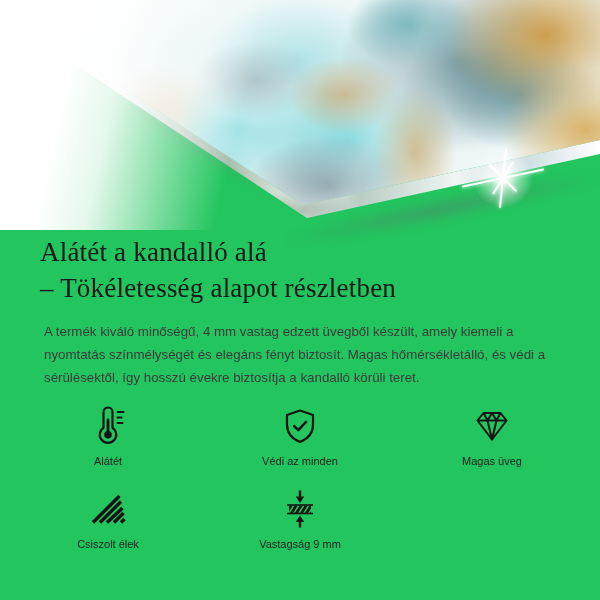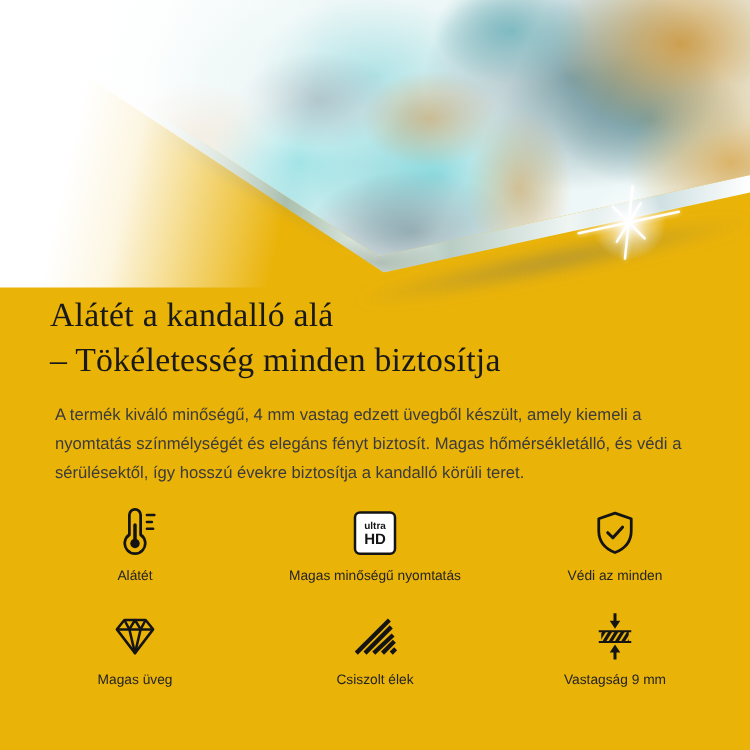--- a/index.html
+++ b/index.html
@@ -1,16 +1,16 @@
 <!DOCTYPE html>
 <html><head>
 <meta charset="utf-8">
 <style>
   html,body{margin:0;padding:0;background:#fff;}
-  .page{position:relative;width:600px;height:600px;background:#eab308;overflow:hidden;
+  .page{position:relative;width:600px;height:600px;background:#22c55e;overflow:hidden;
         font-family:"Liberation Sans",sans-serif;}
 
   
   .hero{position:absolute;left:0;top:0;width:600px;height:230px;}
   .shadow-corner{position:absolute;left:278px;top:197px;width:330px;height:24px;border-radius:50%;
     background:radial-gradient(closest-side,rgba(95,105,110,.42),rgba(95,105,110,0));
     transform:rotate(-11.5deg);filter:blur(5px);}
   .shadow-left{position:absolute;left:66px;top:58px;width:265px;height:12px;border-radius:50%;
     background:radial-gradient(closest-side,rgba(110,120,125,.3),rgba(110,120,125,0));
     transform:rotate(32.5deg);transform-origin:left center;filter:blur(4px);}
@@ -88,50 +88,41 @@
       <span class="ray ray-v"></span>
       <span class="ray ray-d1"></span>
       <span class="ray ray-d2"></span>
       <span class="core"></span>
     </div>
   </div>
 
   <div class="content">
     <h1>
       <span class="line">Alátét a kandalló alá</span>
-      <span class="line">– Tökéletesség minden biztosítja</span>
+      <span class="line">– Tökéletesség alapot részletben</span>
     </h1>
     <p class="desc">A termék kiváló minőségű, 4 mm vastag edzett üvegből készült, amely kiemeli a nyomtatás színmélységét és elegáns fényt biztosít. Magas hőmérsékletálló, és védi a sérülésektől, így hosszú évekre biztosítja a kandalló körüli teret.</p>
   </div>
 
   <div class="features">
 
     <div class="feature">
       <div class="icon-box">
         <svg width="40" height="42" viewBox="0 0 40 42">
           <path class="st" stroke-linejoin="round" d="M15.5 7a4.5 4.5 0 0 1 9 0v15.8a8.2 8.2 0 1 1-9 0Z"></path>
           <line x1="20" y1="15" x2="20" y2="27" stroke="#141414" stroke-width="2.8" stroke-linecap="round"></line>
           <circle cx="20" cy="29.8" r="3.8" fill="#141414"></circle>
           <line x1="29.5" y1="7" x2="35.5" y2="7" stroke="#141414" stroke-width="2" stroke-linecap="round"></line>
           <line x1="29.5" y1="12.5" x2="33.5" y2="12.5" stroke="#141414" stroke-width="2" stroke-linecap="round"></line>
           <line x1="29.5" y1="18" x2="34.5" y2="18" stroke="#141414" stroke-width="2" stroke-linecap="round"></line>
         </svg>
       </div>
       <div class="flabel">Alátét</div>
     </div>
 
-    <div class="feature">
-      <div class="icon-box">
-        <div class="uhd">
-          <span class="u-top">ultra</span>
-          <span class="u-bot">HD</span>
-        </div>
-      </div>
-      <div class="flabel">Magas minőségű nyomtatás</div>
-    </div>
 
     <div class="feature">
       <div class="icon-box">
         <svg width="40" height="40" viewBox="0 0 40 40">
           <path class="st" stroke-linejoin="round" d="M20 4.5 33 9v9.5C33 27.5 27.5 33 20 36 12.5 33 7 27.5 7 18.5V9Z"></path>
           <path d="M14.2 20.2 18.3 24.2 26 15.8" fill="none" stroke="#141414" stroke-width="2.5" stroke-linecap="round" stroke-linejoin="round"></path>
         </svg>
       </div>
       <div class="flabel">Védi az minden</div>
     </div>

